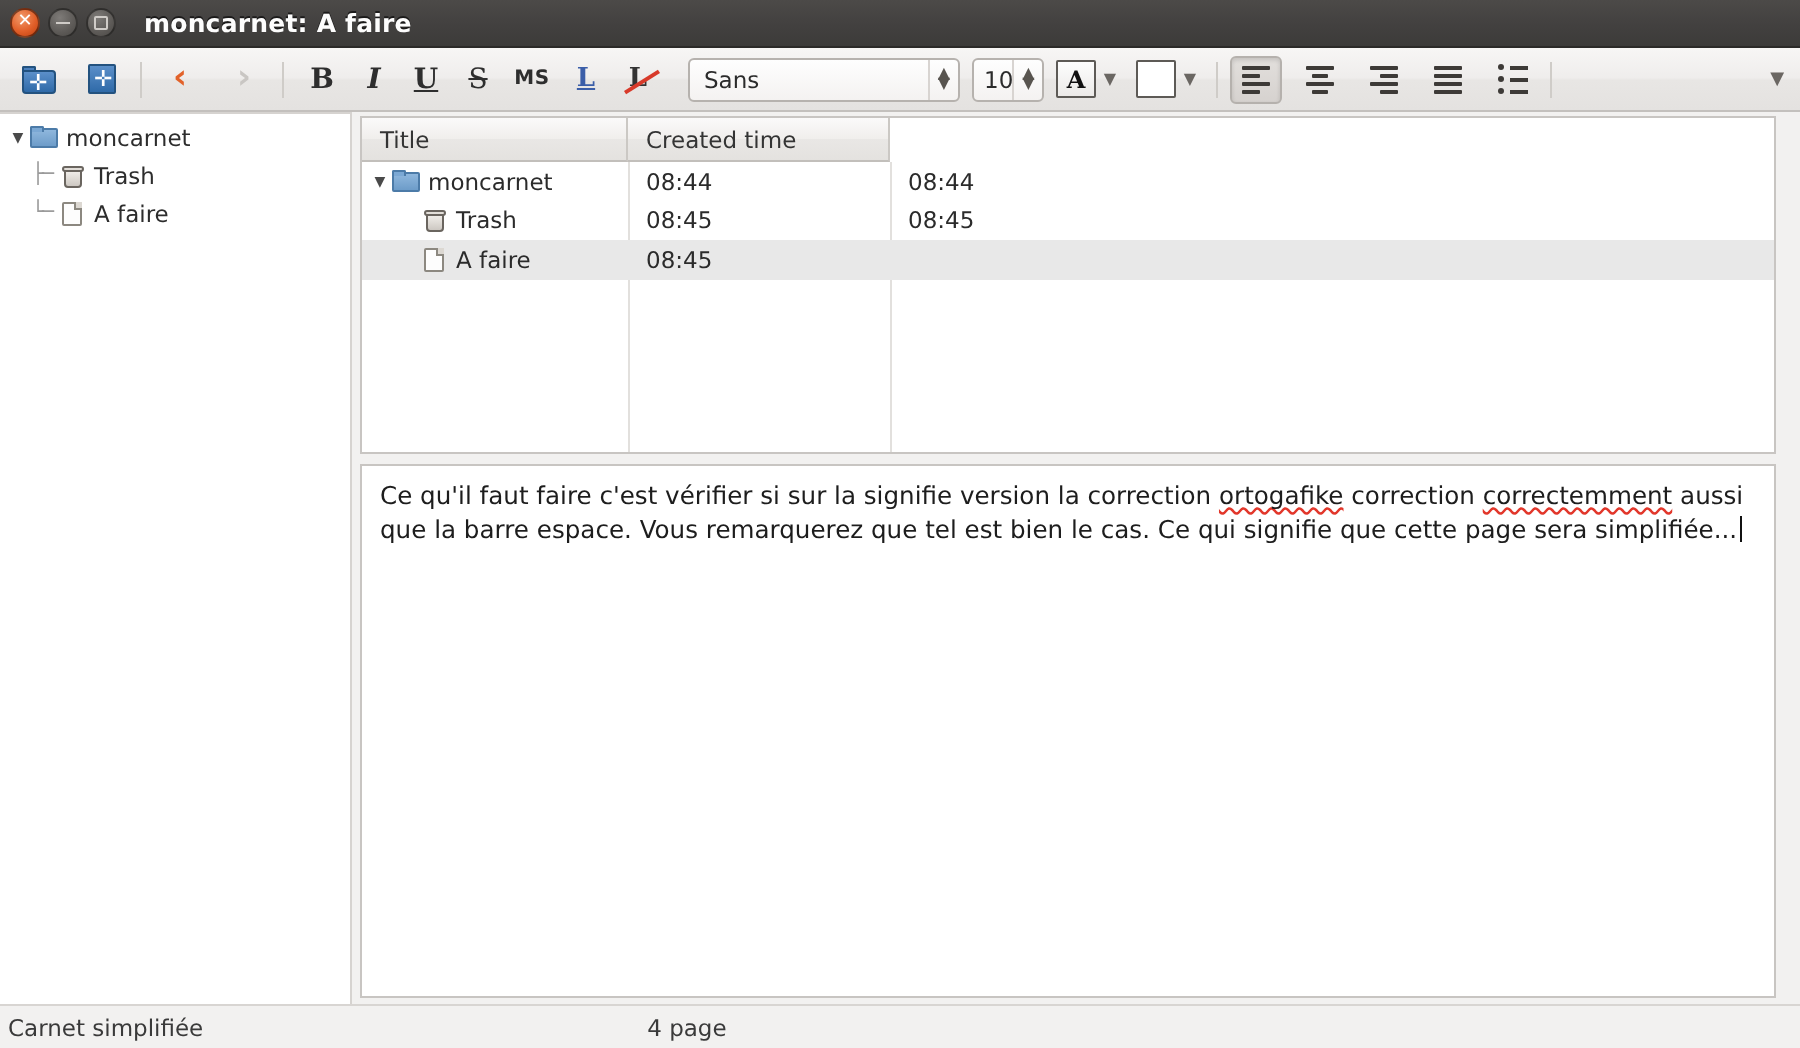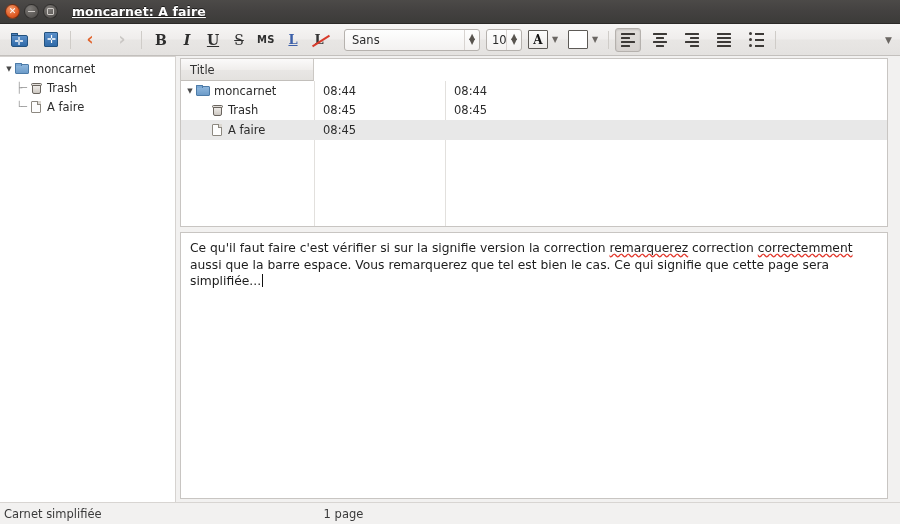--- a/index.html
+++ b/index.html
@@ -45,21 +45,20 @@
     width: 7px; height: 7px; border: 1px solid #cfcbc7; border-radius: 1px;
   }
   .wbtn.min .dash { width: 7px; height: 1.5px; background: #cfcbc7; }
   .wtitle {
     color: #fdfdfd;
     font-size: 12.5px;
     font-weight: bold;
     margin-left: 14px;
     text-shadow: 0 -1px 0 rgba(0,0,0,.6);
     letter-spacing: .1px;
-    text-decoration: underline;
   }
 
   
   .toolbar {
     height: 32px;
     flex: 0 0 32px;
     background: linear-gradient(to bottom, #f7f6f5 0%, #efedec 48%, #e8e6e4 52%, #e4e2e0 100%);
     border-bottom: 1px solid #c3c0bd;
     display: flex; align-items: center;
     padding: 0 6px;
@@ -525,20 +524,21 @@
 
     </div>
 
     <div class="splitter"></div>
 
     <div class="right">
 
       <div class="table-pane">
         <div class="thead">
           <div class="th c1">Title</div>
+          <div class="th c2">Created time</div>
         </div>
         <div class="tbody">
           <div class="colsep" style="left:133px"></div>
           <div class="colsep" style="left:264px"></div>
 
           <div class="drow">
             <div class="dc1">
               <span class="tw">▼</span>
               <span class="ico">
                 <span class="ic-folder">
@@ -579,24 +579,24 @@
                   </span>
               </span>
               <span>A faire</span>
             </div>
             <div class="dc2">08:45</div>
           </div>
         </div>
       </div>
 
       <div class="editor-pane">
-        <div class="etext"><span>Ce qu'il faut faire c'est vérifier si sur la signifie version la correction </span><span class="sp">remarquerez</span><span> correction </span><span class="sp">correctemment</span><span> aussi que la barre espace. Vous remarquerez que tel est bien le cas. Ce qui signifie que cette page sera simplifiée...</span><span class="caret"></span></div>
+        <div class="etext"><span>Ce qu'il faut faire c'est vérifier si sur la signifie version la correction </span><span class="sp">ortogafike</span><span> correction </span><span class="sp">correctemment</span><span> aussi que la barre espace. Vous remarquerez que tel est bien le cas. Ce qui signifie que cette page sera simplifiée...</span><span class="caret"></span></div>
       </div>
 
     </div>
   </div>
 
   <div class="status">
     <span>Carnet simplifiée</span>
-    <span class="pages">1 page</span>
+    <span class="pages">4 page</span>
   </div>
 
 </div>
 
 </body></html>

